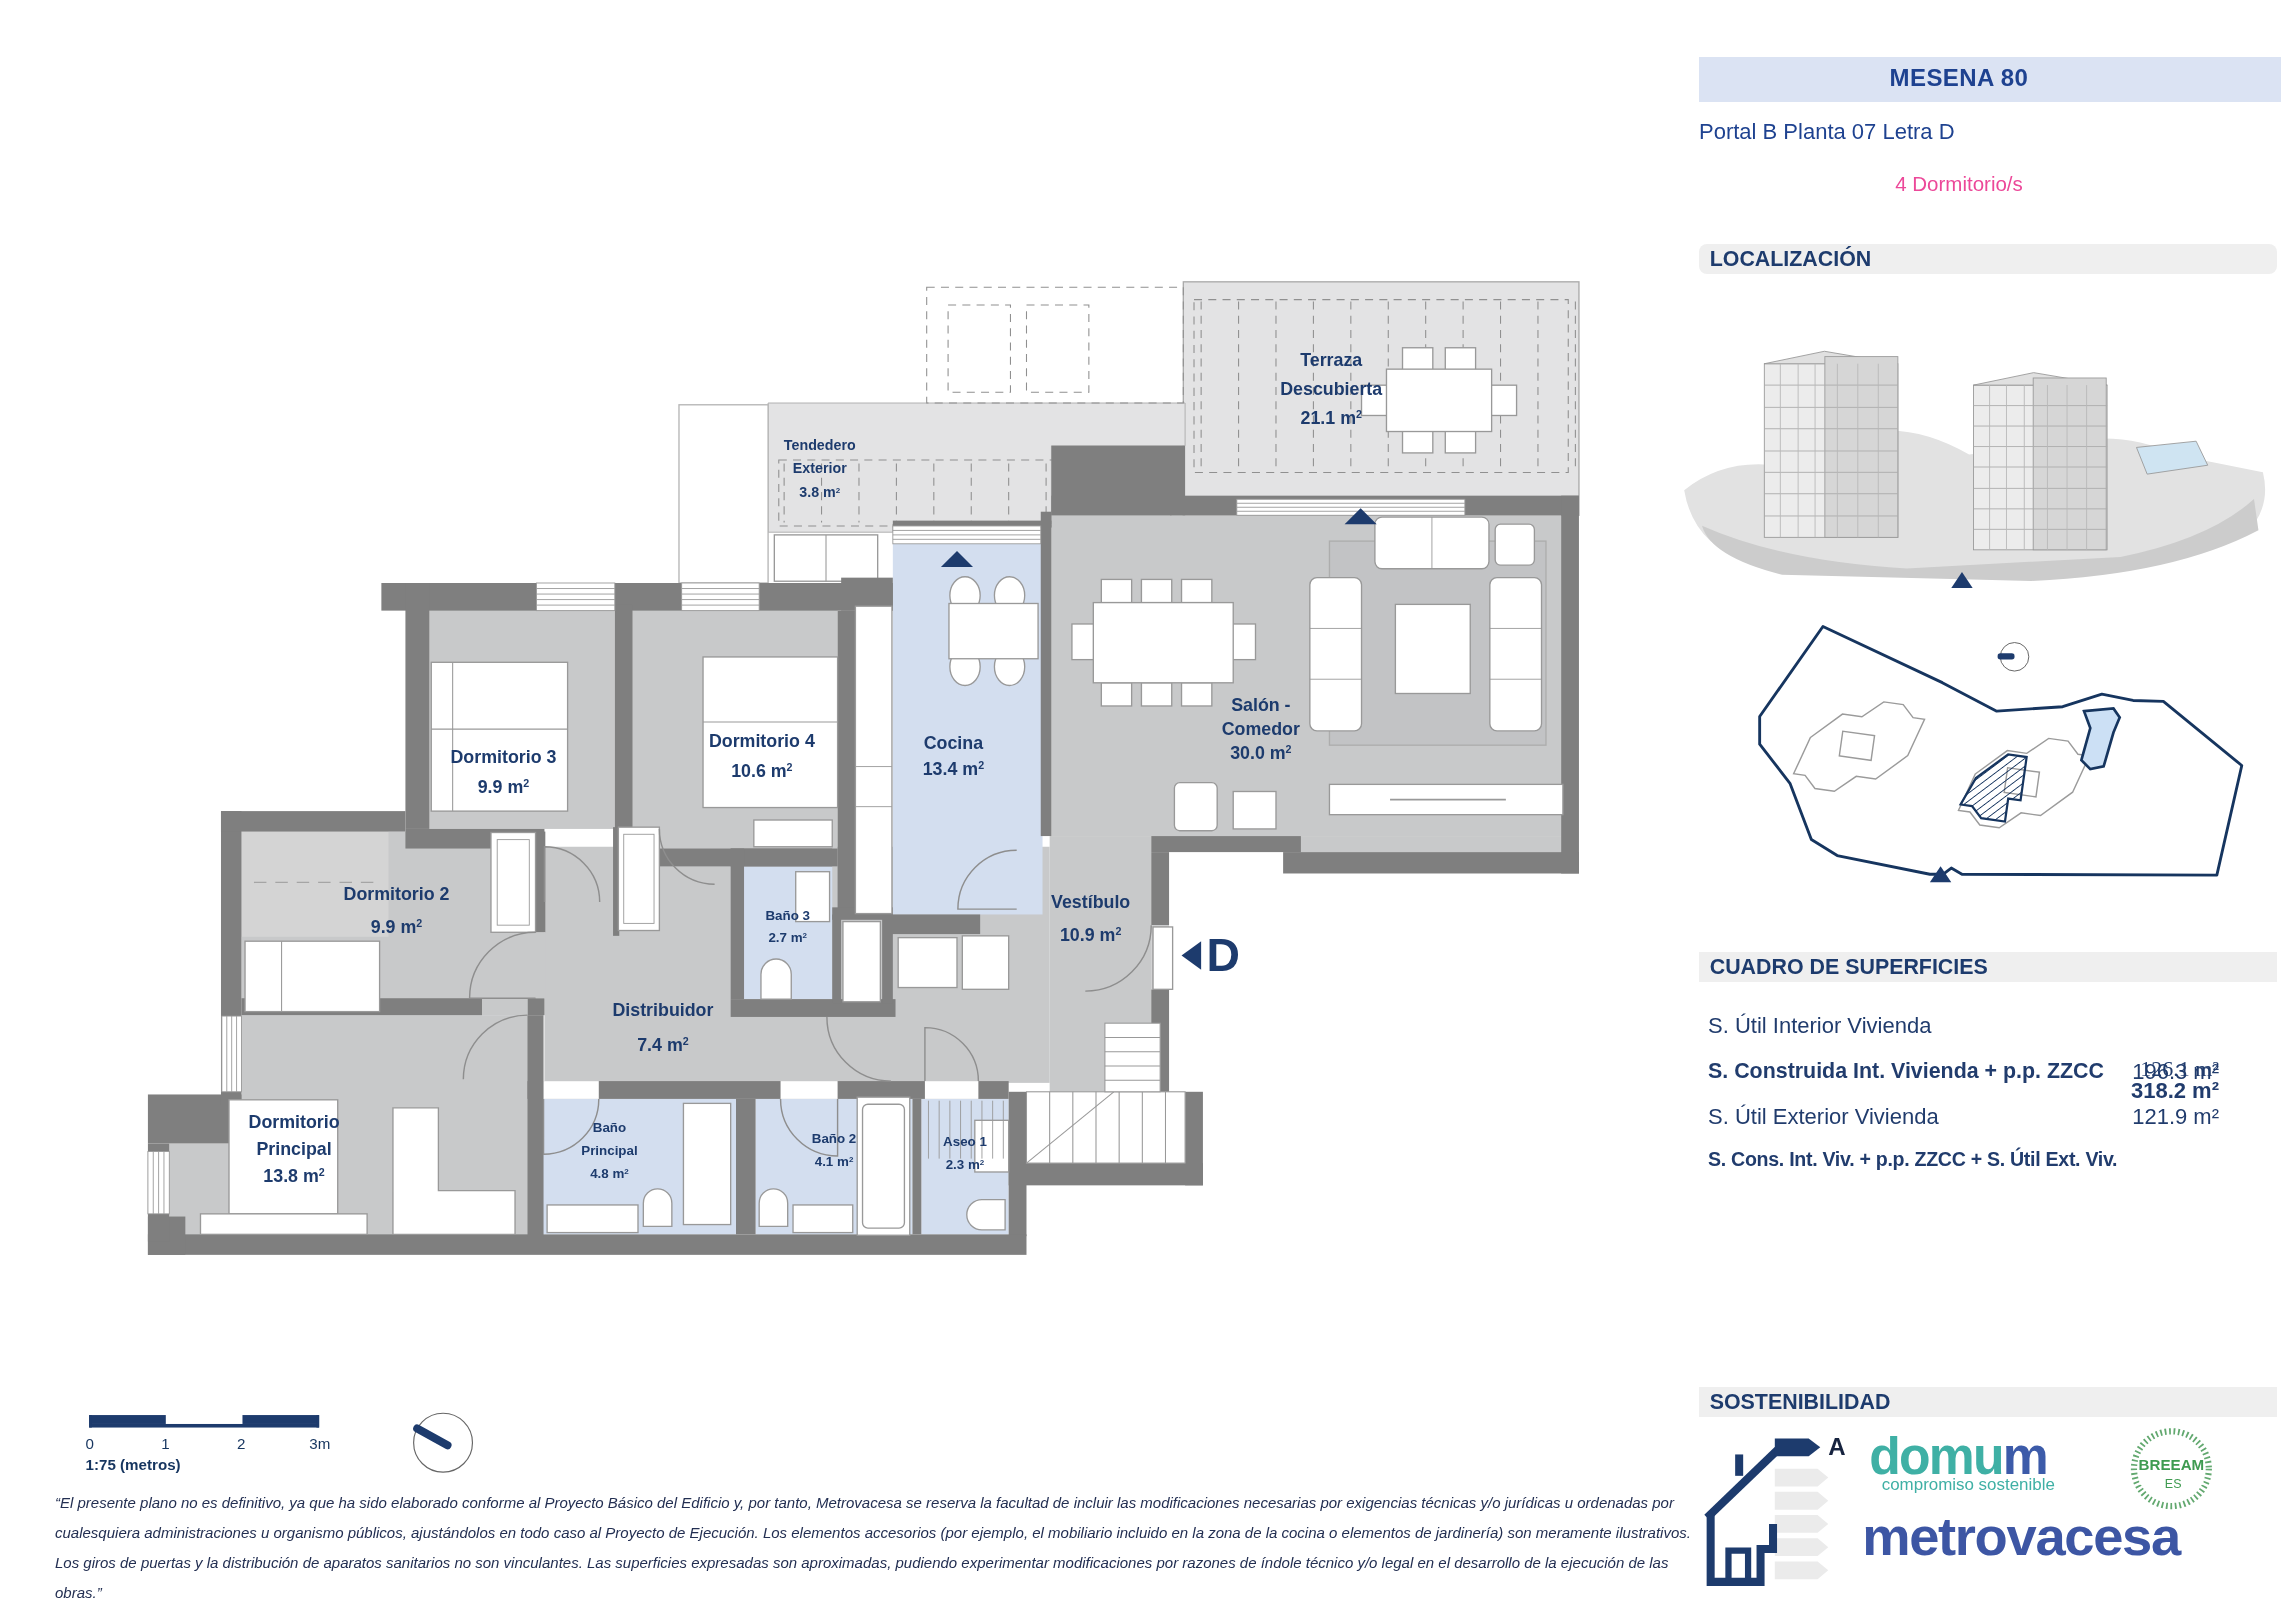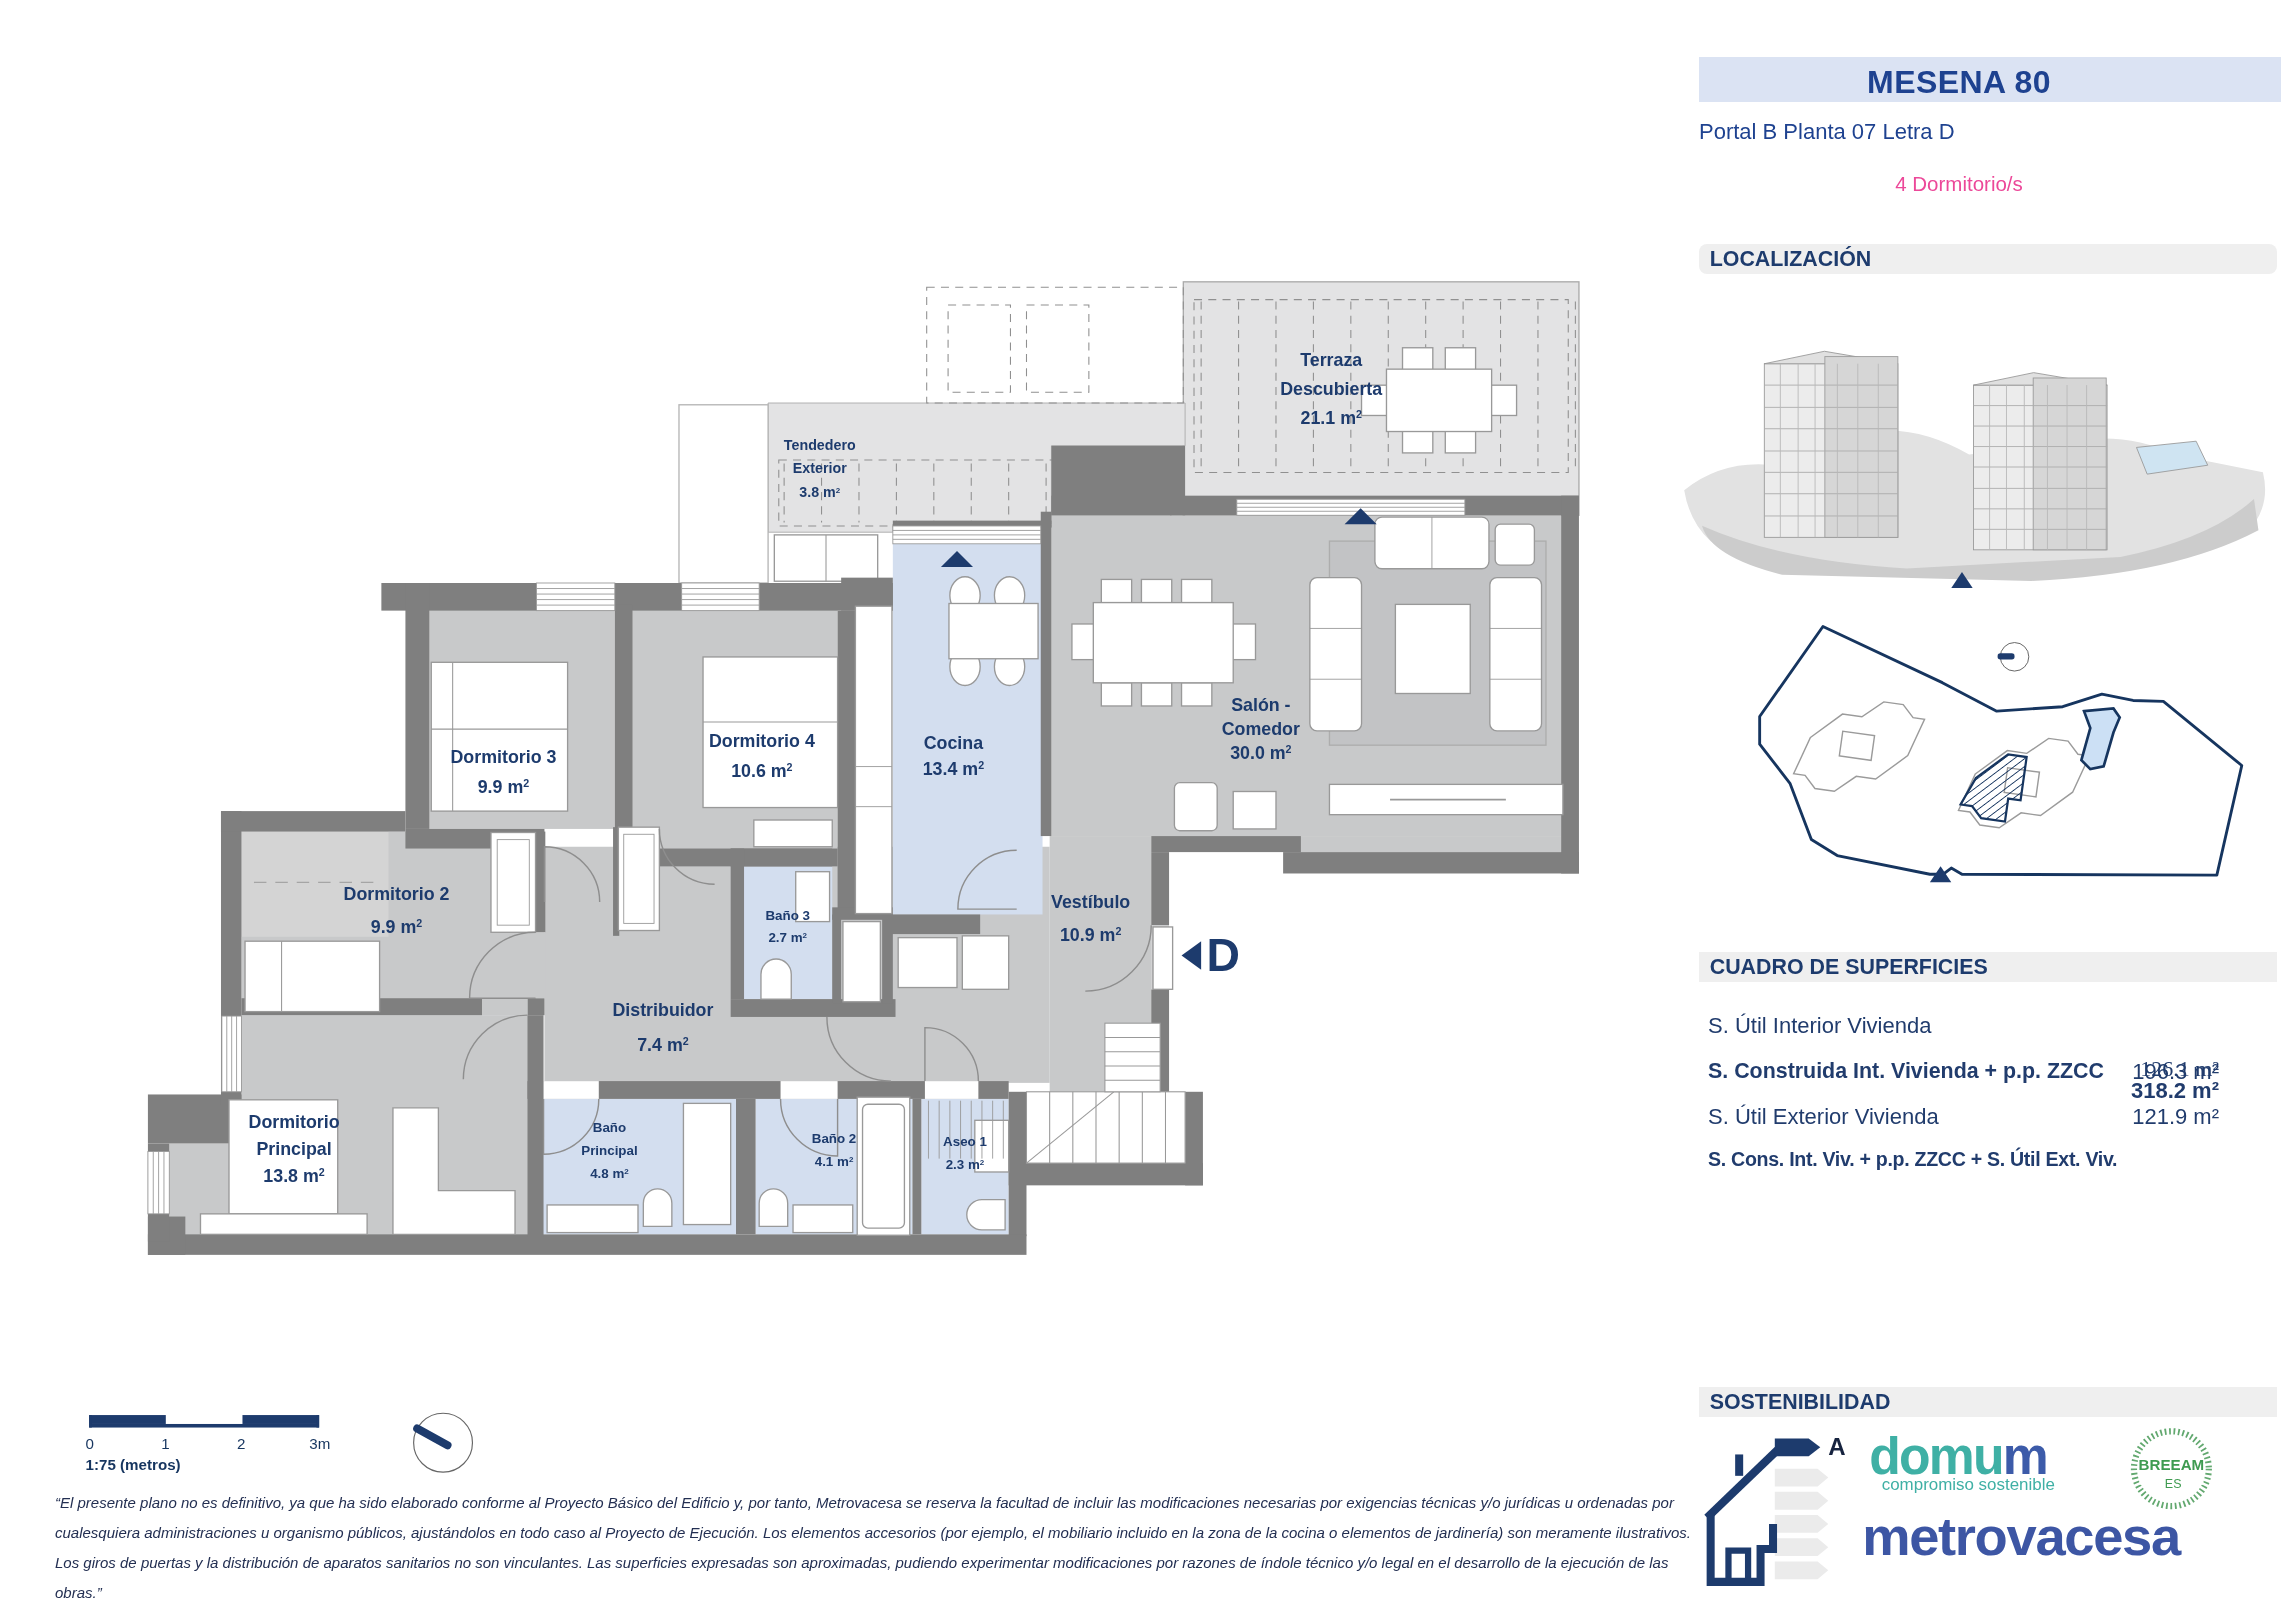--- a/index.html
+++ b/index.html
@@ -1,20 +1,20 @@
 <!DOCTYPE html>
 <html lang="es" style="font-size:14.3px"><head>
 <meta charset="utf-8">
 <title>MESENA 80</title>
 <style>
   html,body{margin:0;padding:0;background:#ffffff;width:2281px;height:1624px;overflow:hidden;}
   body{font-family:"Liberation Sans",sans-serif;position:relative;}
   .abs{position:absolute;}
   .hdrbar{left:1699px;top:57px;width:582px;height:45px;background:#dbe3f3;}
-  .hdrtitle{left:1699px;top:64px;width:520px;text-align:center;font-size:32px;font-weight:bold;color:#1e4290;letter-spacing:0.4px;}
+  .hdrtitle{left:1699px;top:64px;width:520px;text-align:center;font-size:24px;font-weight:bold;color:#1e4290;letter-spacing:0.4px;}
   .portal{left:1699px;top:119px;width:520px;text-align:left;font-size:22px;color:#1e4290;}
   .dorms{left:1699px;top:172px;width:520px;text-align:center;font-size:20.5px;color:#ec4899;}
   .secbar{left:1699px;width:578px;height:30px;background:#efefef;}
   .sectext{font-size:21.4px;font-weight:bold;color:#1d3b6d;padding-left:10.7px;line-height:30px;}
   .trow{left:1708px;width:891px;font-size:22px;color:#213c6d;}
   .tv2{left:2041px;width:178px;font-size:22px;color:#213c6d;text-align:right;}
   .disc{left:55px;top:1479px;width:1693px;font-size:15px;font-style:italic;color:#232f52;line-height:30px;white-space:nowrap;margin-top:9px;}
 </style>
 </head>
 <body>

